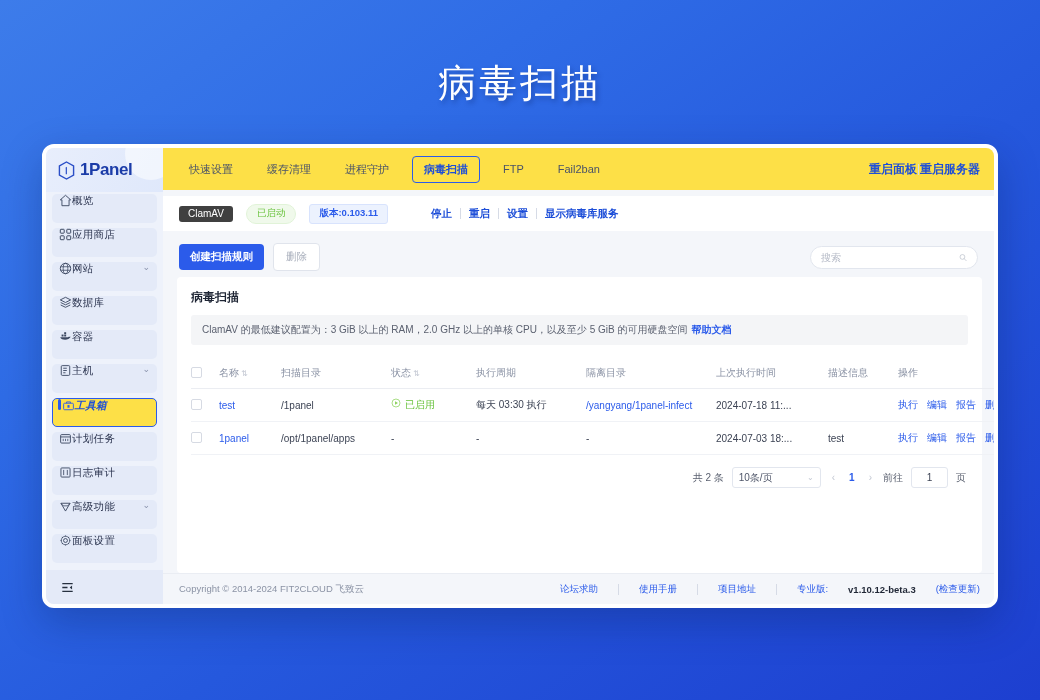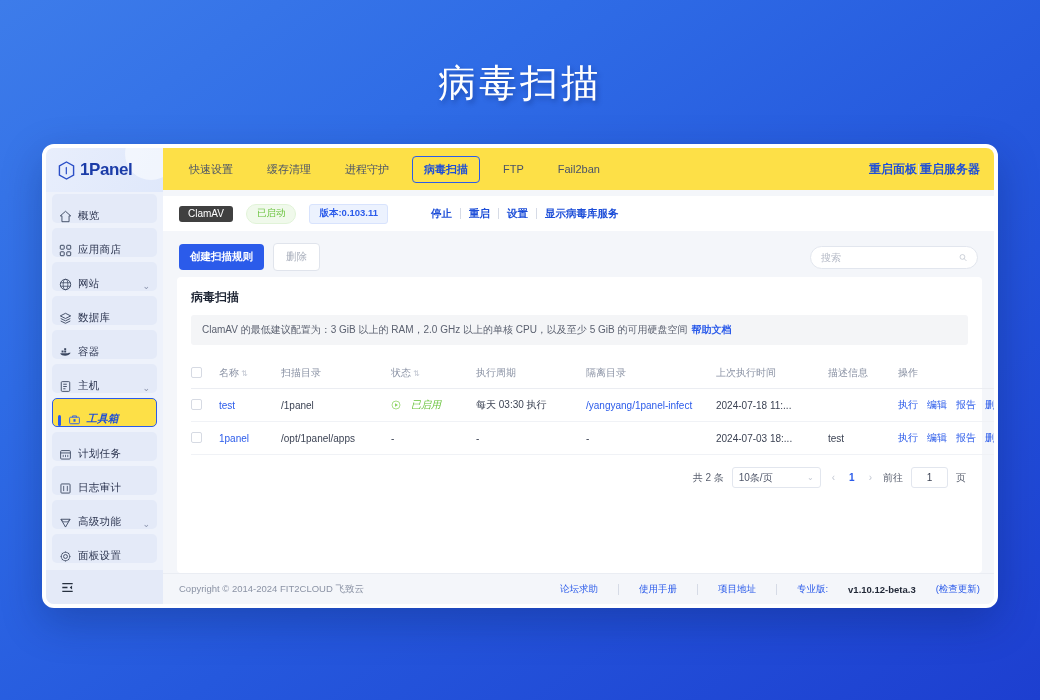--- a/index.html
+++ b/index.html
@@ -68,26 +68,25 @@
     font-size: 17px; font-weight: bold; color: #1b3ca8;
     letter-spacing: -.4px; position: relative; z-index: 1;
   }
   .nav { flex: 1; padding: 2px 6px 0 6px; overflow: hidden; }
   .nav-item {
     height: 29px;
     margin-bottom: 5px;
     border-radius: 5px;
     background: #e4eaf8;
     display: flex;
-    align-items: flex-end;
+    align-items: flex-start;
     padding: 0 7px;
     font-size: 10.5px;
     color: #2c3550;
     position: relative;
-    gap: 6px;
   }
   .nav-item .ic { width: 13px; height: 13px; flex: none; display:block; }
   .nav-item .lbl { flex: 1; letter-spacing: .3px; }
   .nav-item .chev { font-size: 9px; color: #8a93ad; }
   .nav-item.active {
     background: #fde047;
     border: 1.4px solid #2b5bea;
     padding-left: 5px;
     font-style: italic;
   }
@@ -227,21 +226,21 @@
     font-size: 10px; color: #3c4354;
     padding: 9px 0; border-bottom: 1px solid #f0f2f6;
     white-space: nowrap; overflow: hidden; text-overflow: ellipsis;
   }
   .sortarrow { color: #c2c7d2; font-size: 8px; margin-left: 2px; }
   .lnk { color: #2b5bea; text-decoration: none; }
   .cb {
     width: 11px; height: 11px; border: 1px solid #d6dae3;
     border-radius: 2px; display: inline-block; background: #fff;
   }
-  .enabled { color: #67c23a; display: inline-flex; align-items: center; gap: 10px; font-style: italic; }
+  .enabled { color: #67c23a; display: inline-flex; gap: 4px; }
   .ops { display: flex; gap: 9px; justify-content: flex-start; }
   .ops a { color: #2b5bea; text-decoration: none; font-size: 10px; }
 
   
   .pager {
     display: flex; align-items: center; justify-content: flex-end;
     gap: 8px; padding: 12px 2px 0 0; font-size: 10px; color: #5b6170;
   }
   .pg-select {
     width: 89px; height: 21px; border: 1px solid #e2e6ee; border-radius: 3px;

